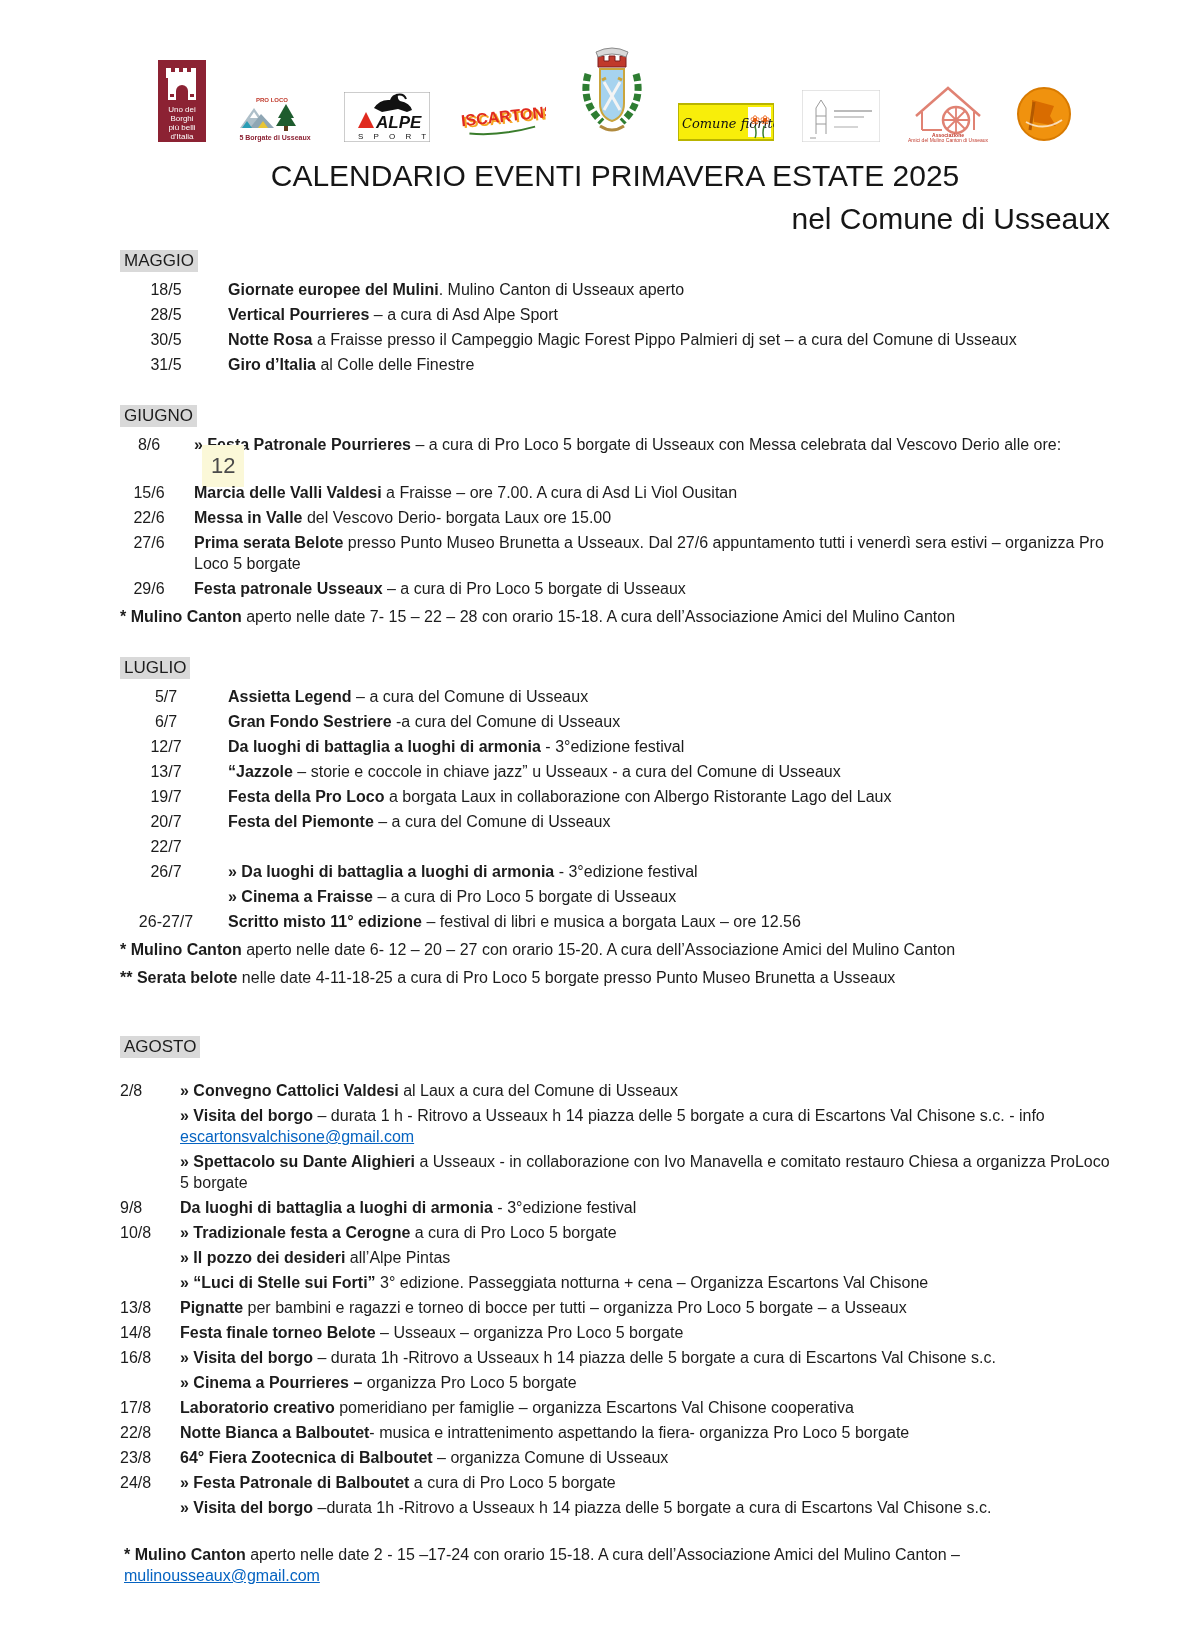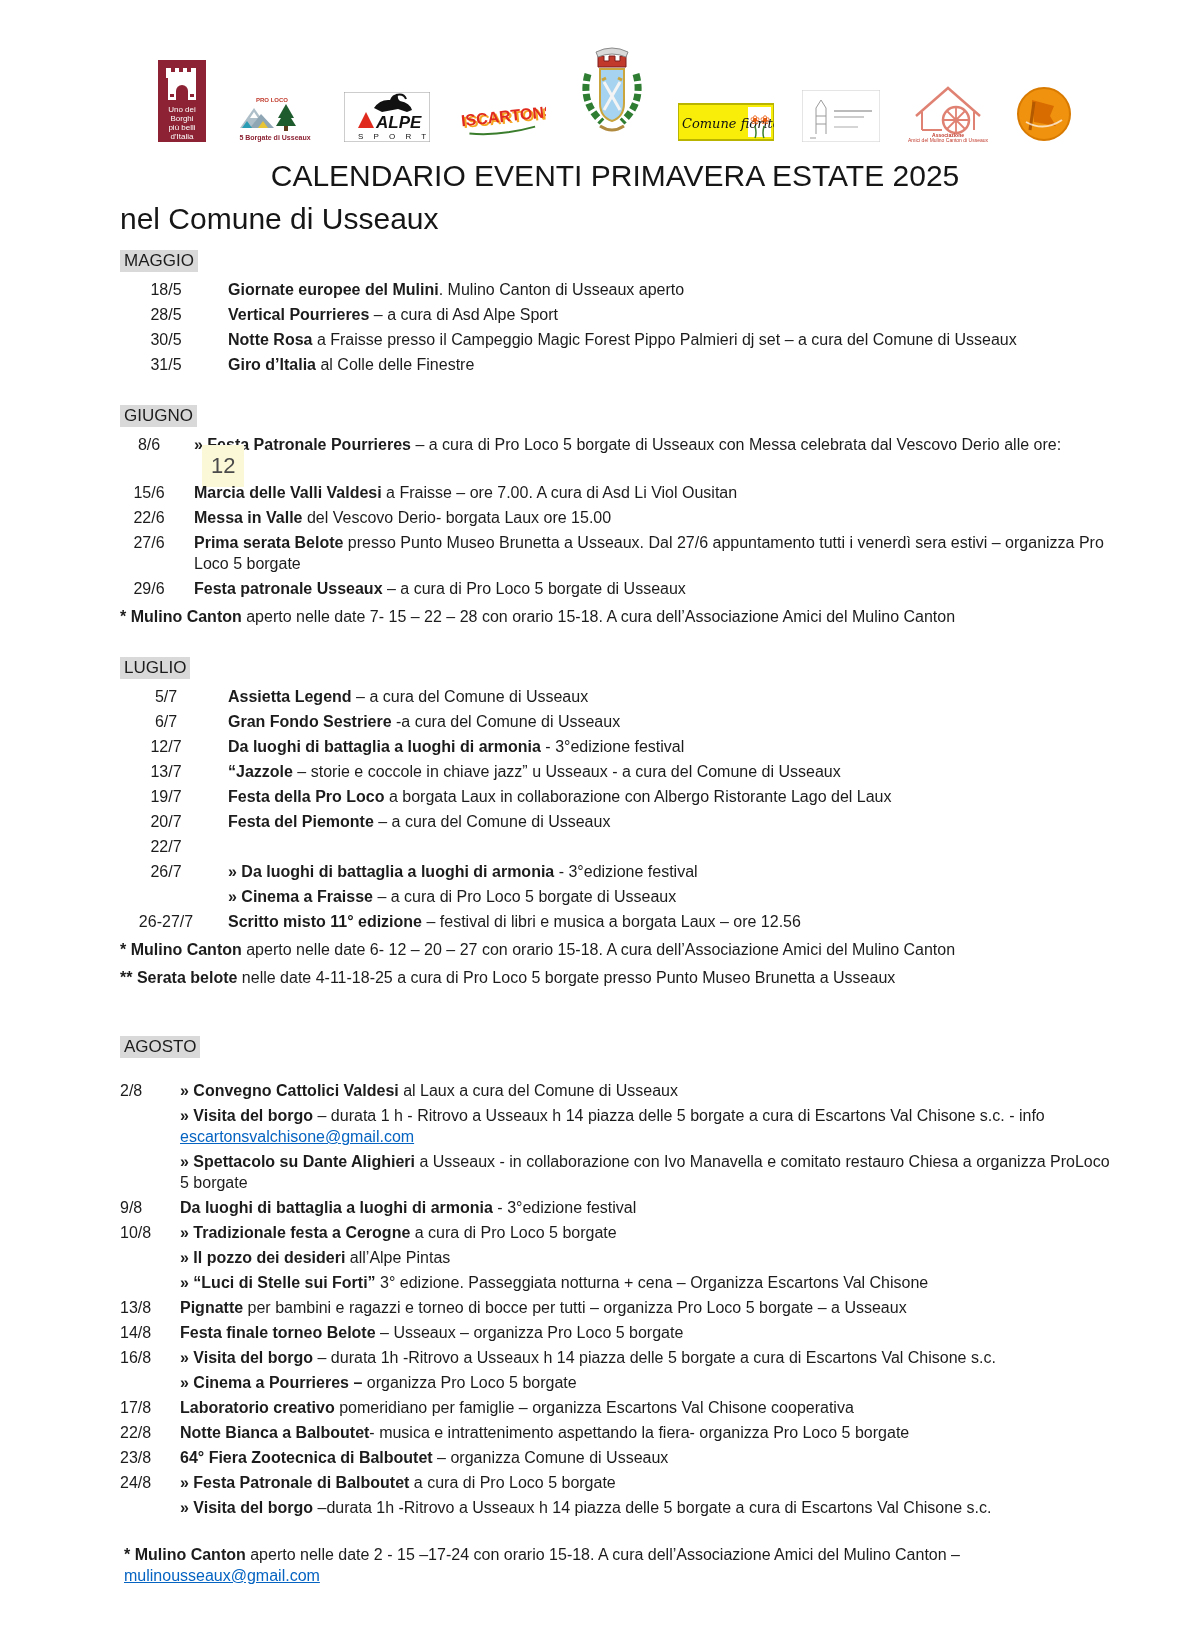--- a/index.html
+++ b/index.html
@@ -10,21 +10,21 @@
   }
   .page{padding:40px 90px 0 120px;position:relative;}
   
   .logo-row{
     display:flex;align-items:flex-end;justify-content:space-between;
     height:102px;padding:0 38px;margin-bottom:4px;
   }
   .logo{flex:0 0 auto;}
   
   .title1{text-align:center;font-size:30px;line-height:40px;margin-top:14px;color:#161616;}
-  .title2{text-align:left;font-size:30px;line-height:38px;margin-top:4px;color:#161616;}
+  .title2{text-align:right;font-size:30px;line-height:38px;margin-top:4px;color:#161616;}
   
   .section{margin-top:30px;}
   .section.first{margin-top:12px;}
   .sec-agosto{margin-top:48px;}
   .sec-header{
     display:inline-block;background:#d9d9d9;font-size:17px;line-height:20px;
     padding:1px 4px;color:#1c1c1c;
   }
   .events{margin-top:7px;}
   .sec-agosto .events{margin-top:22px;}
@@ -216,21 +216,21 @@
             <div class="etext"><span class="b">» Da luoghi di battaglia a luoghi di armonia</span><span> - 3°edizione festival</span></div>
           </div>
           <div class="event-row">
             <div class="evdate"></div>
             <div class="etext"><span class="b">» Cinema a Fraisse</span><span> – a cura di Pro Loco 5 borgate di Usseaux</span></div>
           </div>
           <div class="event-row">
             <div class="evdate">26-27/7</div>
             <div class="etext"><span class="b">Scritto misto 11° edizione</span><span> – festival di libri e musica a borgata Laux – ore 12.56</span></div>
           </div>
-        </div><div class="note"><span class="b">* Mulino Canton</span><span> aperto nelle date 6- 12 – 20 – 27 con orario 15-18. A cura dell’Associazione Amici del Mulino Canton</span></div><div class="note"><span class="b">** Serata belote</span><span> nelle date 4-11-18-25 a cura di Pro Loco 5 borgate presso Punto Museo Brunetta a Usseaux</span></div></section>
+        </div><div class="note"><span class="b">* Mulino Canton</span><span> aperto nelle date 6- 12 – 20 – 27 con orario 15-20. A cura dell’Associazione Amici del Mulino Canton</span></div><div class="note"><span class="b">** Serata belote</span><span> nelle date 4-11-18-25 a cura di Pro Loco 5 borgate presso Punto Museo Brunetta a Usseaux</span></div></section>
       <section class="section sec-agosto"><div class="sec-header">AGOSTO</div><div class="events">
           <div class="event-row">
             <div class="evdate">2/8</div>
             <div class="etext"><span class="b">» Convegno Cattolici Valdesi</span><span> al Laux a cura del Comune di Usseaux</span></div>
           </div>
           <div class="event-row">
             <div class="evdate"></div>
             <div class="etext"><span class="b">» Visita del borgo</span><span> – durata 1 h - Ritrovo a Usseaux h 14 piazza delle 5 borgate a cura di Escartons Val Chisone s.c. - info </span><br><a class="link" href="mailto:escartonsvalchisone@gmail.com">escartonsvalchisone@gmail.com</a></div>
           </div>
           <div class="event-row">

